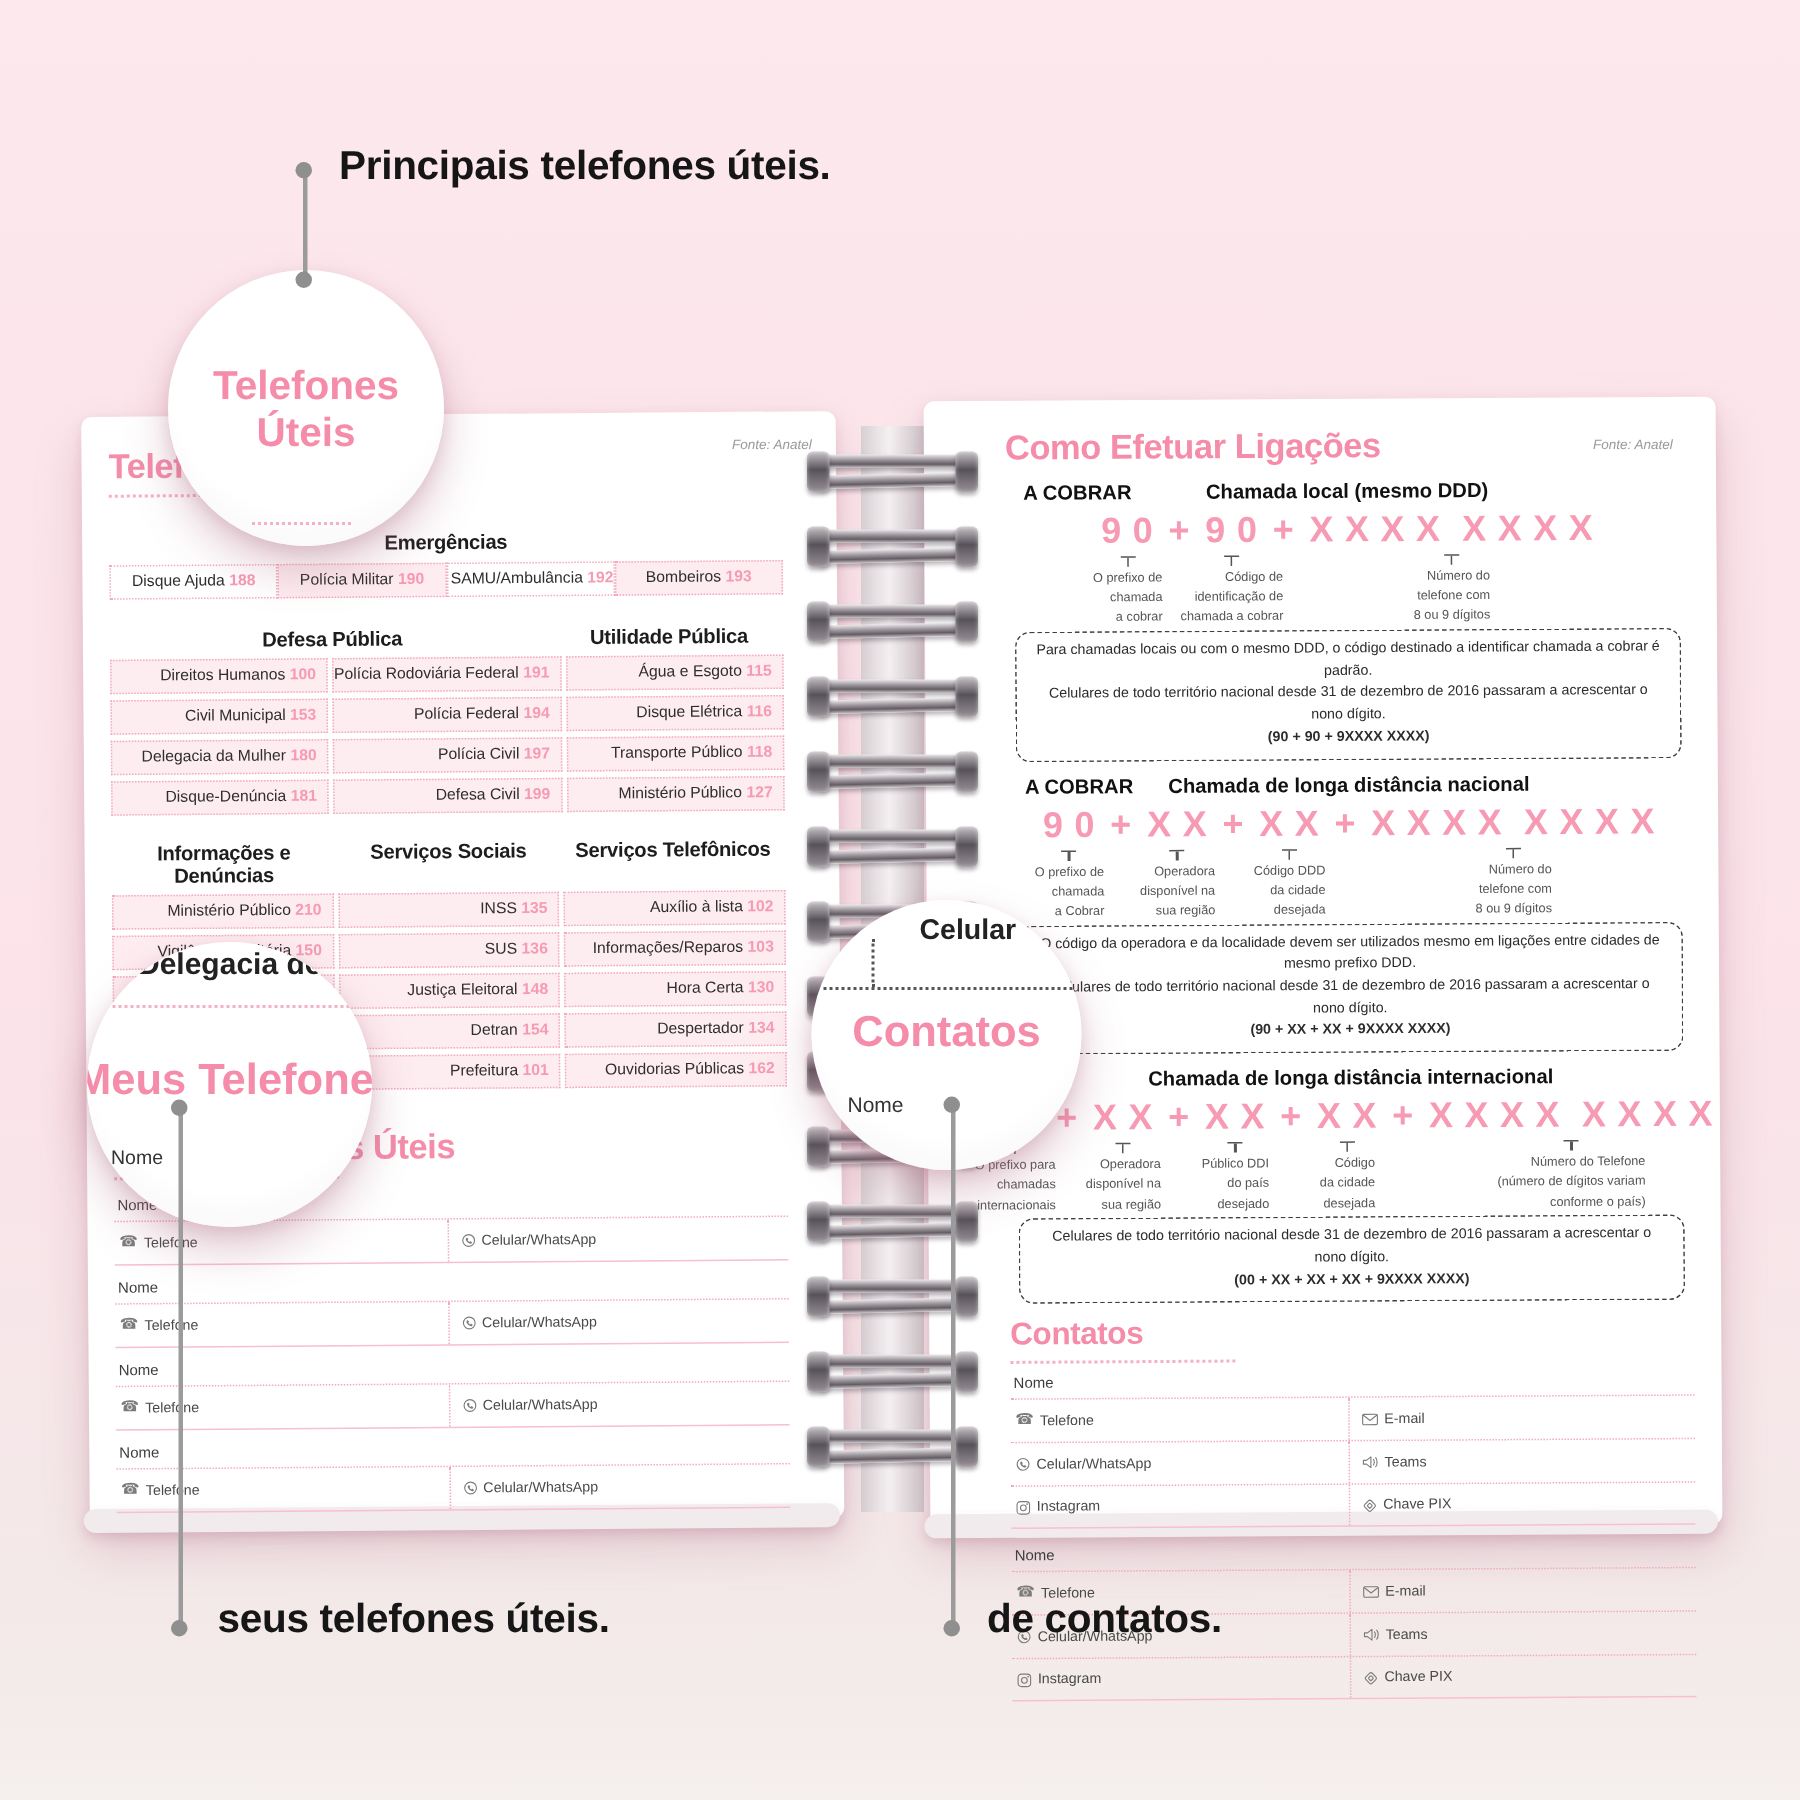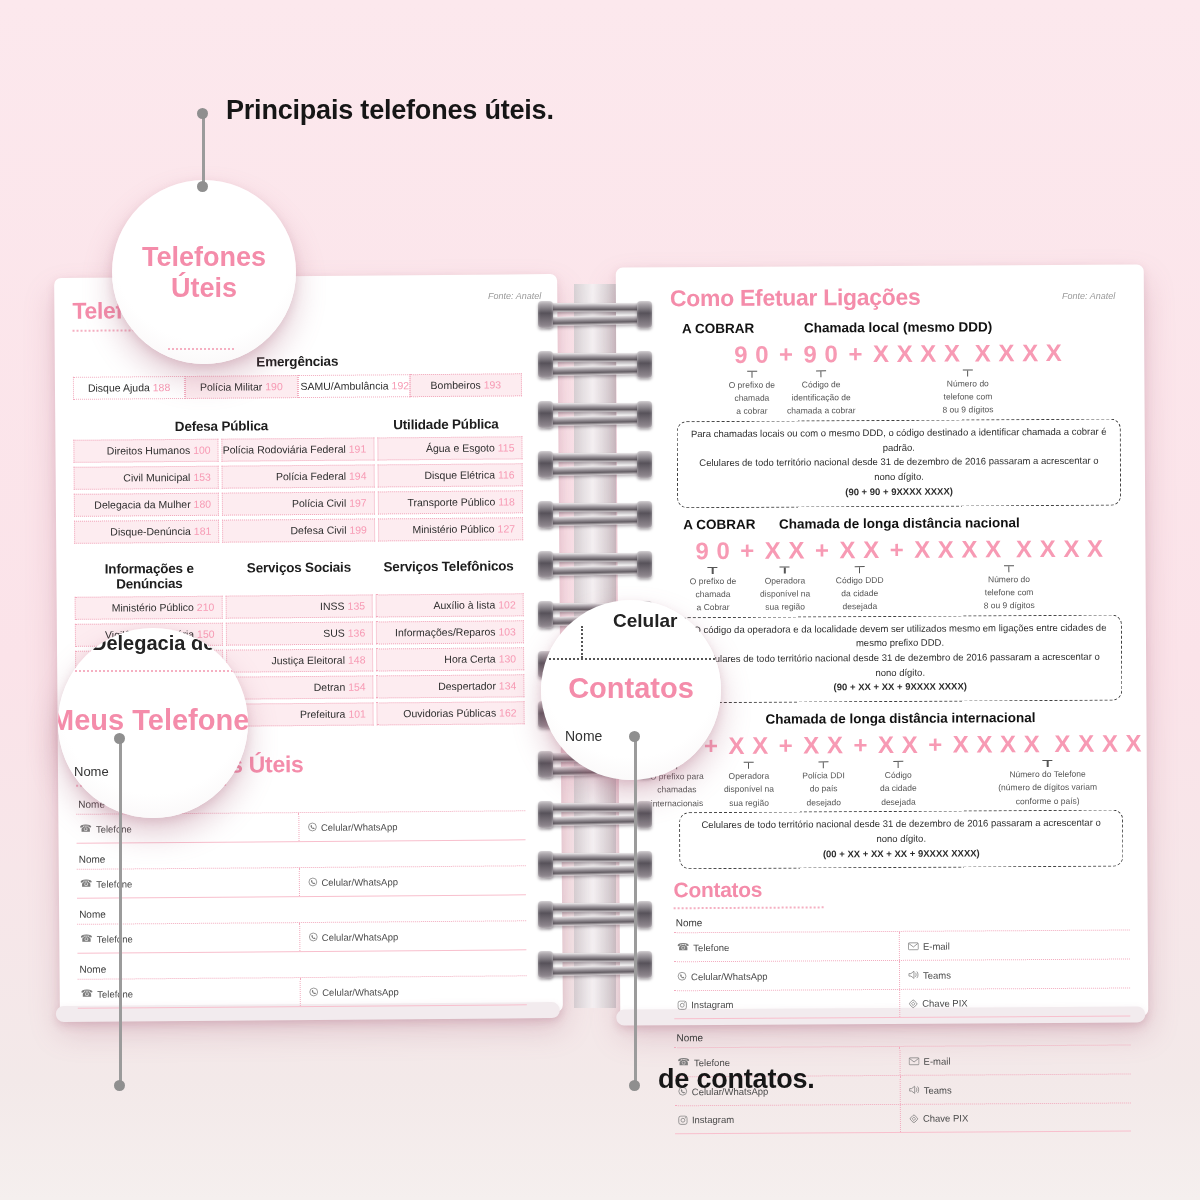--- a/index.html
+++ b/index.html
@@ -25,21 +25,21 @@
 
   
   .tbl-title { font-size:13.5px; font-weight:bold; color:#1d1d1d; text-align:center; letter-spacing:-.2px; }
   .emerg-title { margin-top:24px; }
   .emerg-row { display:flex; margin-top:6px; }
   .emerg-row .pcell { flex:1; text-align:center; padding:0 2px; }
   .pcell { height:23px; line-height:21px; border:1px dotted #f2abbe; background:#fdecf0;
     font-size:10.5px; color:#2e2e2e; text-align:right; padding-right:7px; margin-bottom:4px;
     white-space:nowrap; overflow:hidden; }
   .pcell.plain { background:#fff; }
-  .pnum { color:#f79ab4; font-weight:normal; }
+  .pnum { color:#f79ab4; font-weight:bold; }
   .cols3 { display:flex; gap:3px; margin-top:5px; }
   .cols3 > div { flex:1; }
   .heads2 { display:flex; margin-top:16px; }
   .heads2 .h-span2 { width:66%; } .heads2 .h-span1 { width:34%; }
   .heads3 { display:flex; margin-top:14px; }
   .heads3 > div { flex:1; }
 
   
   .meus-title { margin-top:21px; }
   .meus-blocks { margin-top:12px; }
@@ -54,21 +54,21 @@
   .csec { position:relative; margin-top:9px; }
   .chead { position:relative; height:17px; margin-bottom:3px; }
   .clabel { position:absolute; left:12px; font-size:13.5px; font-weight:bold; color:#111; }
   .csec.intl .clabel { left:-46px; }
   .cheading { display:block; text-align:center; font-size:13.5px; font-weight:bold; color:#111; }
   .fline { display:flex; justify-content:center; align-items:flex-start; gap:9px; margin-bottom:52px; }
   .fbig,.fplus { font-size:24px; font-weight:bold; color:#f79ab4; letter-spacing:.5px; white-space:pre; }
   .fplus { margin:0 1px; }
   .fpart { position:relative; display:flex; flex-direction:column; align-items:center; }
   .fanno { position:absolute; top:29px; left:50%; transform:translateX(-50%); width:max-content;
-    text-align:center; font-size:8.5px; color:#555; line-height:1.55; }
+    text-align:right; font-size:8.5px; color:#555; line-height:1.55; }
   .tick { width:10px; height:7px; margin:1px auto 1px; border-top:1.4px solid #555; position:relative; }
   .tick::after { content:""; position:absolute; top:0; left:50%; width:1.4px; height:6px; background:#555;
     transform:translateX(-50%); }
   .nbox { border:1.3px dashed #3f3f3f; border-radius:10px; padding:5px 10px 6px; margin:0 6px;
     text-align:center; font-size:9.5px; color:#2c2c2c; line-height:1.55; }
   .nline.bold { font-weight:bold; }
 
   
   .contatos-title { margin-top:9px; font-size:21px; }
   .cblocks { margin-top:8px; }
@@ -398,21 +398,21 @@
                 <div class="aline">Operadora</div>
                 <div class="aline">disponível na</div>
                 <div class="aline">sua região</div>
               </div>
             </div>
             <div class="fplus">+</div>
             <div class="fpart">
               <div class="fbig">X X</div>
               <div class="fanno">
                 <div class="tick"></div>
-                <div class="aline">Polícia DDI</div>
+                <div class="aline">Público DDI</div>
                 <div class="aline">do país</div>
                 <div class="aline">desejado</div>
               </div>
             </div>
             <div class="fplus">+</div>
             <div class="fpart">
               <div class="fbig">X X</div>
               <div class="fanno">
                 <div class="tick"></div>
                 <div class="aline">Código</div>
@@ -677,20 +677,21 @@
 
   <div class="vline line-top"></div>
   <div class="dot" style="left:197px;top:108px;"></div>
   <div class="dot" style="left:197px;top:181px;"></div>
   <div class="anno-text" style="left:226px;top:93px;">Principais telefones úteis.</div>
 
   <div class="vline line-bl"></div>
   <div class="dot" style="left:114px;top:733px;"></div>
   <div class="dot" style="left:114px;top:1080px;"></div>
   <div class="anno-text" style="left:145px;top:1062px;">
+    <div>seus telefones úteis.</div>
   </div>
 
   <div class="vline line-br"></div>
   <div class="dot" style="left:629px;top:731px;"></div>
   <div class="dot" style="left:629px;top:1080px;"></div>
   <div class="anno-text" style="left:658px;top:1062px;">
     <div>de contatos.</div>
   </div>
 </div>
 

